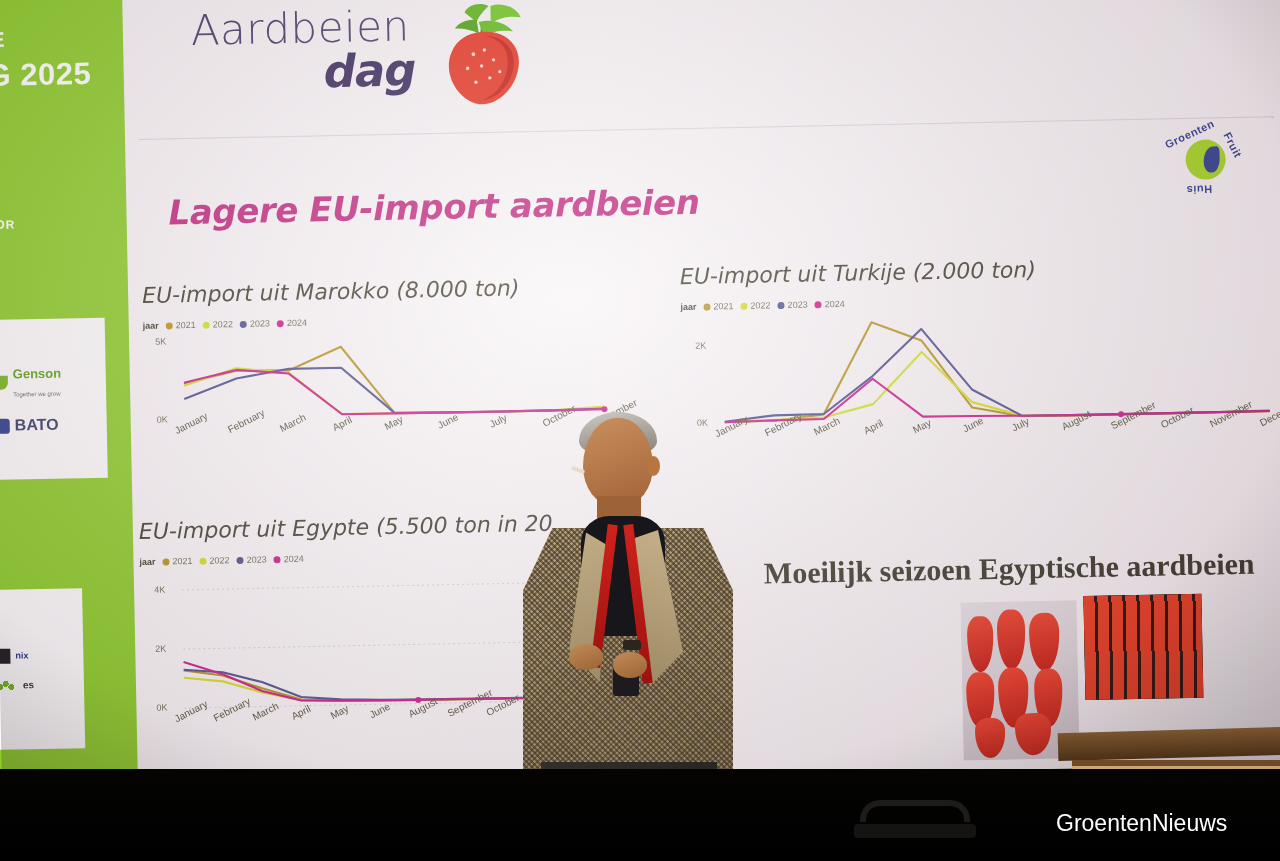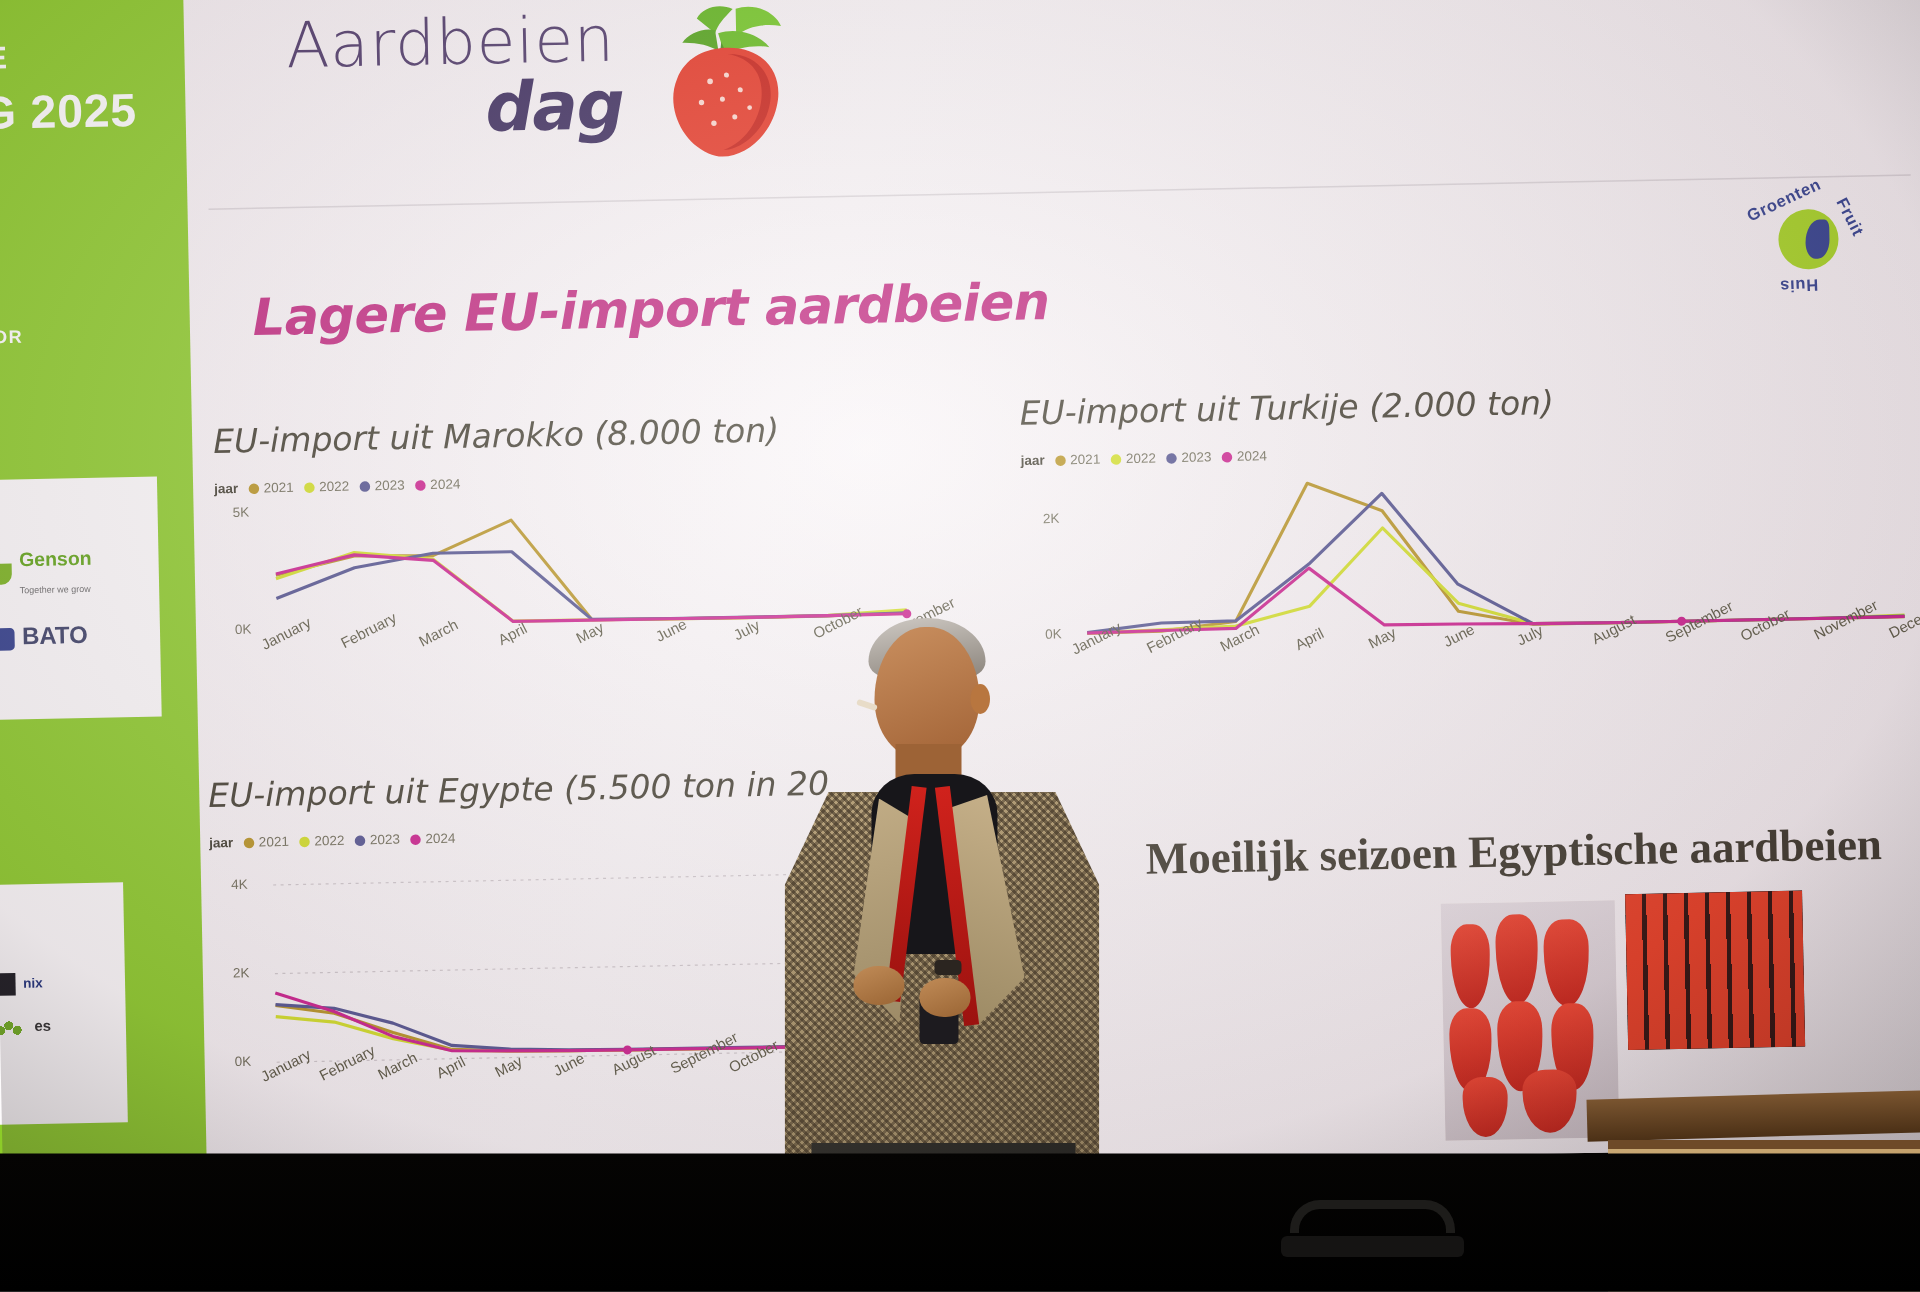--- a/index.html
+++ b/index.html
@@ -563,13 +563,14 @@
   <div id="podium-top"></div>
   <div id="podium"></div>
   <div id="podium-year">1931</div>
 
   <div id="stage-floor"></div>
   <div id="chair">
     <div id="chair-back"></div>
     <div id="chair-seat"></div>
   </div>
 
+  <div id="watermark">GroentenNieuws</div>
 </div>
 
 </body></html>

